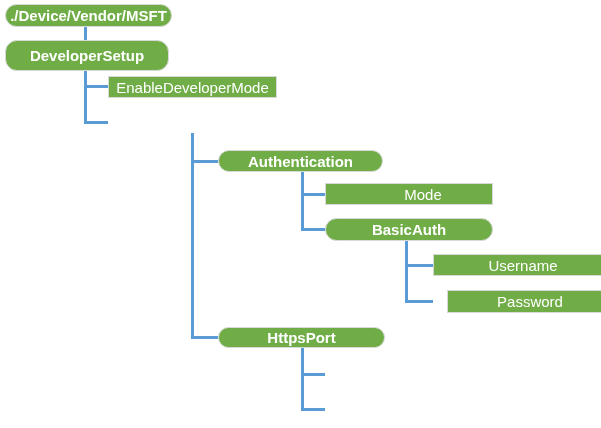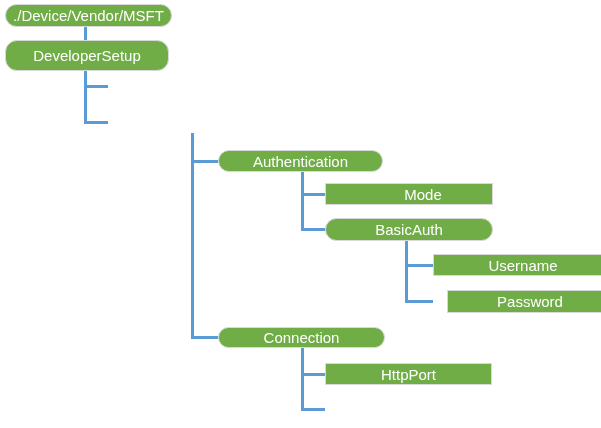--- a/index.html
+++ b/index.html
@@ -27,21 +27,21 @@
     position: absolute;
     background: var(--node-fill);
     color: var(--node-text);
     border: 1px solid var(--node-border);
     font-size: 15px;
     display: flex;
     align-items: center;
     justify-content: center;
     white-space: nowrap;
   }
-  .pill { border-radius: 12px; }
+  .pill { border-radius: 12px; font-weight: bold; }
   .rect { border-radius: 0; }
 
   
   .n-root        { left: 5px;   top: 4px;   width: 167px; height: 23px; }
   .n-devsetup    { left: 5px;   top: 40px;  width: 164px; height: 31px; }
   .n-enabledev   { left: 108px; top: 76px;  width: 169px; height: 22px; }
   .n-devportal   { left: 108px; top: 111px; width: 169px; height: 22px; }
   .n-auth        { left: 218px; top: 150px; width: 165px; height: 22px; }
   .n-mode        { left: 325px; top: 183px; width: 168px; height: 22px; padding-left: 28px; }
   .n-basicauth   { left: 325px; top: 218px; width: 168px; height: 23px; }
@@ -86,21 +86,21 @@
   <div class="conn c-d2"></div>
   <div class="conn c-e"></div>
   <div class="conn c-e1"></div>
   <div class="conn c-e2"></div>
   <div class="conn c-f"></div>
   <div class="conn c-f1"></div>
   <div class="conn c-f2"></div>
 
   <div class="node pill n-root">./Device/Vendor/MSFT</div>
   <div class="node pill n-devsetup">DeveloperSetup</div>
+  <div class="node rect n-enabledev">EnableDeveloperMode</div>
   <div class="node pill n-auth">Authentication</div>
   <div class="node rect n-mode">Mode</div>
   <div class="node pill n-basicauth">BasicAuth</div>
   <div class="node rect n-username">Username</div>
   <div class="node rect n-password">Password</div>
-  <div class="node pill n-connection">Connection</div>
-  <div class="node rect n-httpport">HttpPort</div>
+  <div class="node pill n-connection">HttpsPort</div>
 
 </div>
 
 </body></html>

